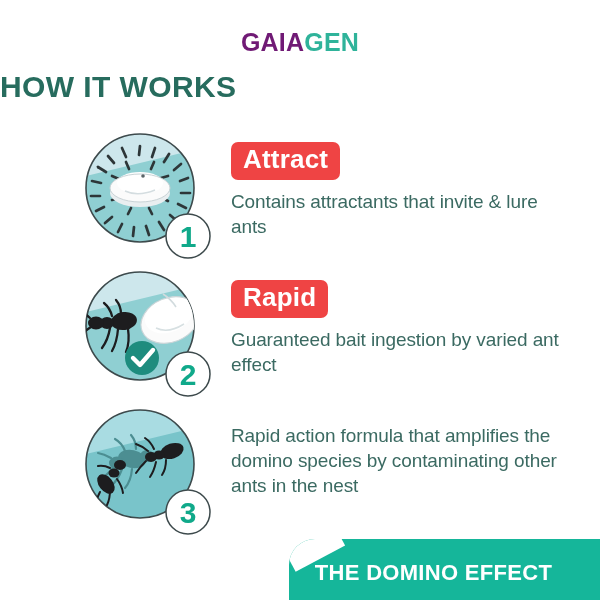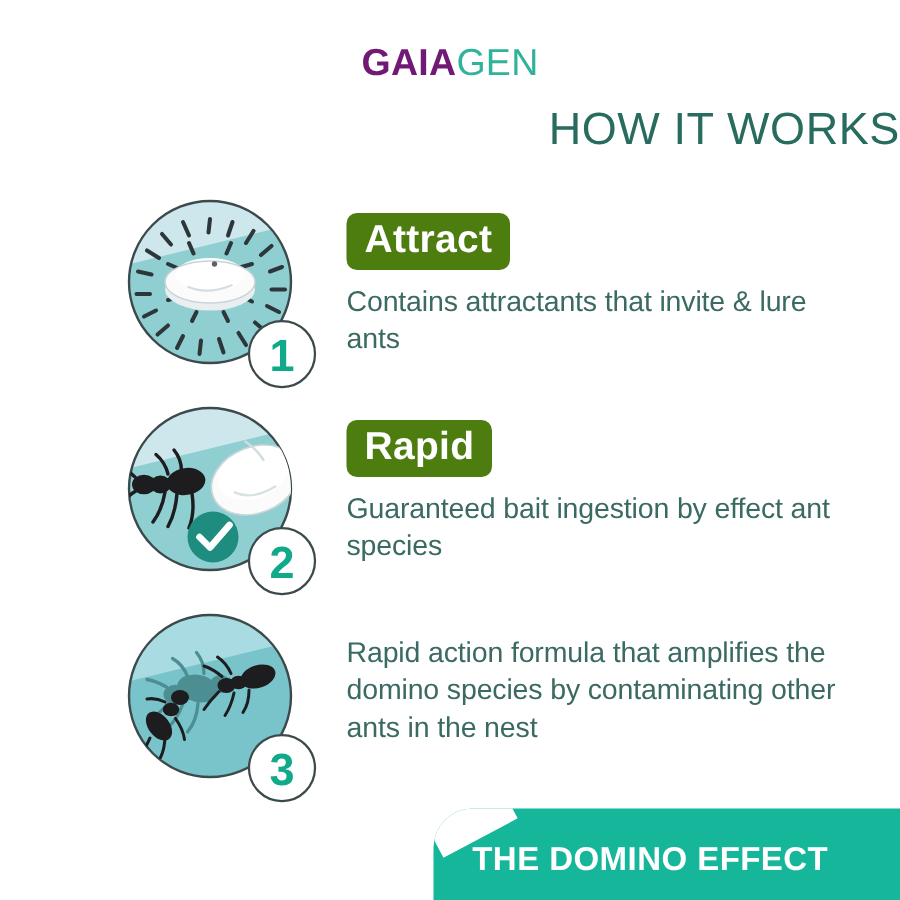--- a/index.html
+++ b/index.html
@@ -32,33 +32,33 @@
     letter-spacing: -0.3px;
     line-height: 1;
     white-space: nowrap;
   }
   .brand-gaia {
     font-weight: bold;
     color: #701a75;
     letter-spacing: 0.2px;
   }
   .brand-gen {
-    font-weight: normal;
+    font-weight: bold;
     color: #2FB39A;
     letter-spacing: 0.2px;
     text-align: center;
   }
   .headline {
     position: absolute;
     top: 70px;
     left: 0;
     width: 600px;
-    text-align: right;
+    text-align: left;
     font-size: 30px;
-    font-weight: normal;
+    font-weight: bold;
     color: #276C5E;
     letter-spacing: 0.4px;
     line-height: 1.1;
     white-space: nowrap;
   }
 
   
   .step {
     position: absolute;
     left: 0;
@@ -79,21 +79,21 @@
   .art-svg { display: block; }
 
   .copy {
     position: absolute;
     left: 231px;
     top: 18px;
     width: 350px;
   }
   .badge {
     display: inline-block;
-    background: #4d7c0f;
+    background: #ef4444;
     color: #ffffff;
     font-size: 26px;
     font-weight: bold;
     letter-spacing: 0.2px;
     padding: 2px 12px 5px 12px;
     border-radius: 7px;
     line-height: 1.18;
     white-space: nowrap;
   }
   .body-text {
@@ -270,21 +270,21 @@
           </g>
         </g>
         <g>
           <circle cx="108" cy="108" r="22" fill="#FFFFFF" stroke="#3D4A4C" stroke-width="1.5"></circle>
           <text x="108" y="119" font-family="Liberation Sans, sans-serif" font-size="30" font-weight="bold" fill="#10A98A" text-anchor="middle">2</text>
         </g>
       </svg>
     </div>
     <div class="copy">
       <div class="badge">Rapid</div>
-      <div class="body-text">Guaranteed bait ingestion by effect ant species</div>
+      <div class="body-text">Guaranteed bait ingestion by varied ant effect</div>
     </div>
   </div>
 
   <div class="step step-3">
     <div class="art-wrap">
       <svg class="art-svg" width="135" height="135" viewBox="0 0 135 135" xmlns="http://www.w3.org/2000/svg">
         <defs>
           <clipPath id="c3">
               <circle cx="60" cy="60" r="54"></circle>
             </clipPath>

